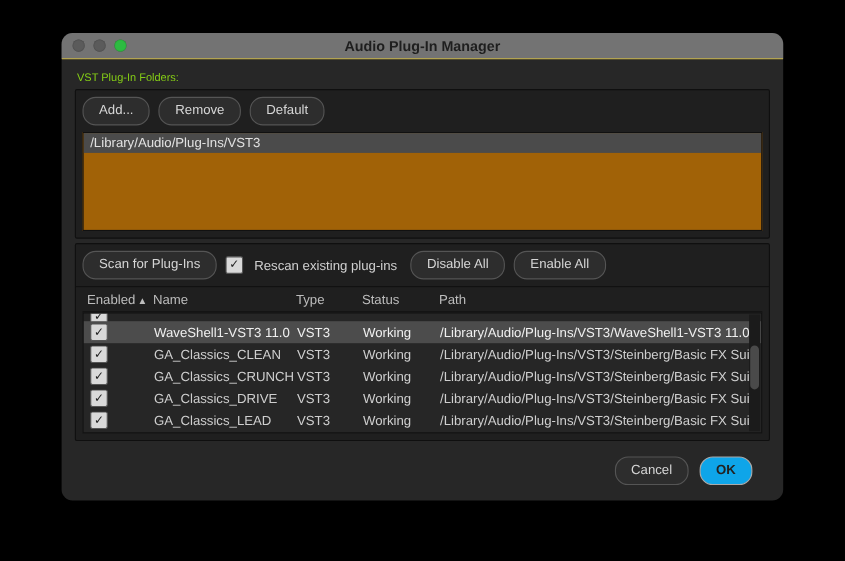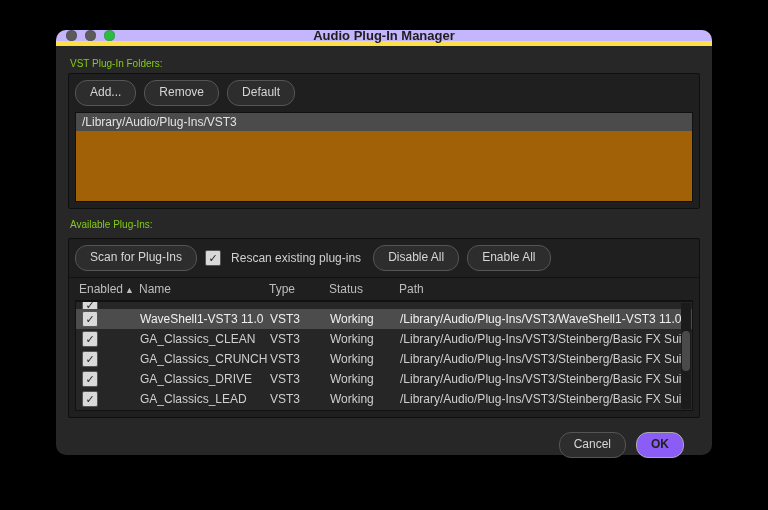--- a/index.html
+++ b/index.html
@@ -20,27 +20,27 @@
     width: 656px;
     height: 425px;
     background: #272727;
     border-radius: 10px;
     box-shadow: 0 10px 40px rgba(0,0,0,0.6);
     display: flex;
     flex-direction: column;
   }
   .titlebar {
     height: 26px;
-    background: #c4b5fd;
+    background: #737373;
     border-top-left-radius: 10px;
     border-top-right-radius: 10px;
     display: flex;
     align-items: center;
     position: relative;
-    border-bottom: 5px solid #fde047;
+    border-bottom: 1px solid #fde047;
   }
   .traffic {
     display: flex;
     gap: 8px;
     margin-left: 10px;
   }
   .tdot {
     width: 11px;
     height: 11px;
     border-radius: 50%;
@@ -87,21 +87,21 @@
     border-radius: 12px;
     height: 20px;
     line-height: 18px;
     padding: 2px 14px;
     font-size: 12px;
     text-align: center;
     cursor: default;
     white-space: nowrap;
   }
   .pill.primary {
-    background: #8b5cf6;
+    background: #0ea5e9;
     color: #222;
     border-color: #aaa;
     font-weight: 600;
   }
   .folder-list {
     height: 88px;
     background: #a16207;
     margin: 0 6px 6px 6px;
     border: 1px solid #111;
     overflow: hidden;
@@ -241,21 +241,20 @@
       <div class="button-row">
         <div class="pill">Add...</div>
         <div class="pill">Remove</div>
         <div class="pill">Default</div>
       </div>
       <div class="folder-list">
         <div class="folder-item">/Library/Audio/Plug-Ins/VST3</div>
       </div>
     </div>
 
-    <div class="section-label" style="margin-top:10px">Available Plug-Ins:</div>
 
     <div class="panel plugin-panel">
       <div class="button-row">
         <div class="pill">Scan for Plug-Ins</div>
         <span class="check">✓</span>
         <span class="check-lbl">Rescan existing plug-ins</span>
         <div class="pill">Disable All</div>
         <div class="pill">Enable All</div>
       </div>
 

